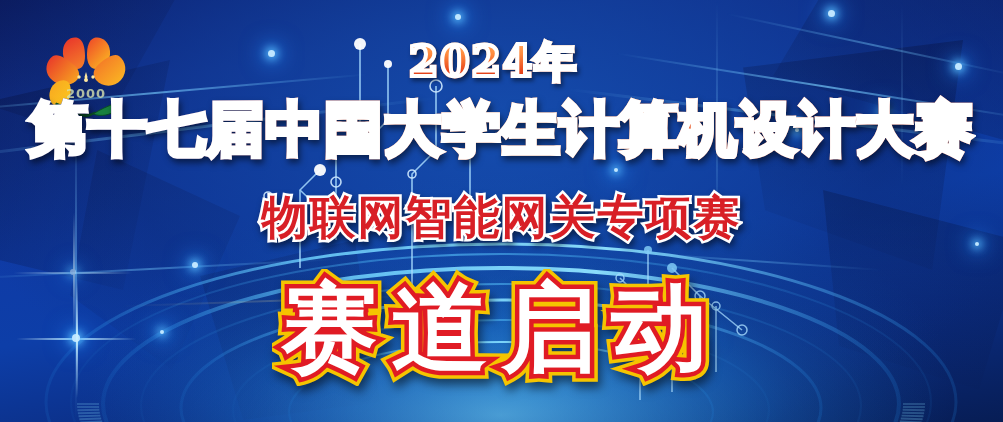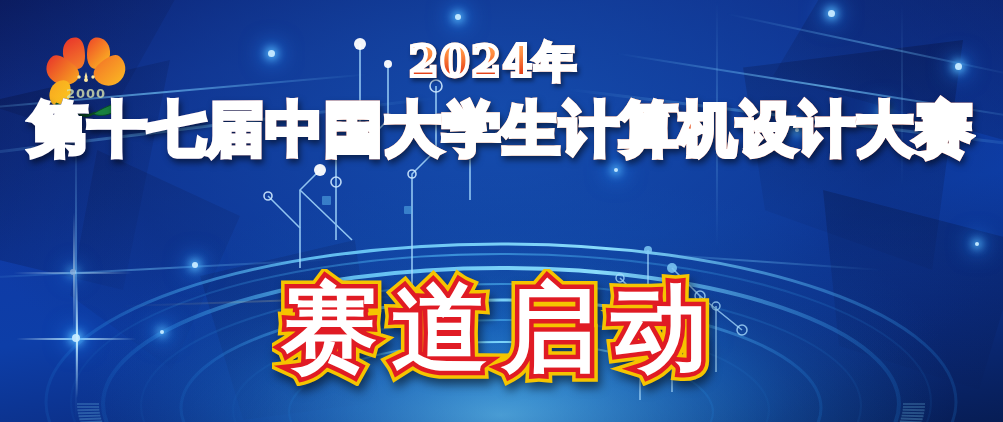--- a/index.html
+++ b/index.html
@@ -436,20 +436,23 @@
   </svg>
 
   <div id="year">
     <span class="g">2024年</span>
   </div>
 
   <div id="title1">
     <span class="g">第十七届中国大学生计算机设计大赛</span>
   </div>
 
+  <div id="title2">
+    <span class="g">物联网智能网关专项赛</span>
+  </div>
 
   <div id="headline">
     <span class="l">
       <span class="lay gold">赛道启动</span>
       <span class="lay red">赛道启动</span>
       <span class="white">赛道启动</span>
     </span>
   </div>
 
 </div>

